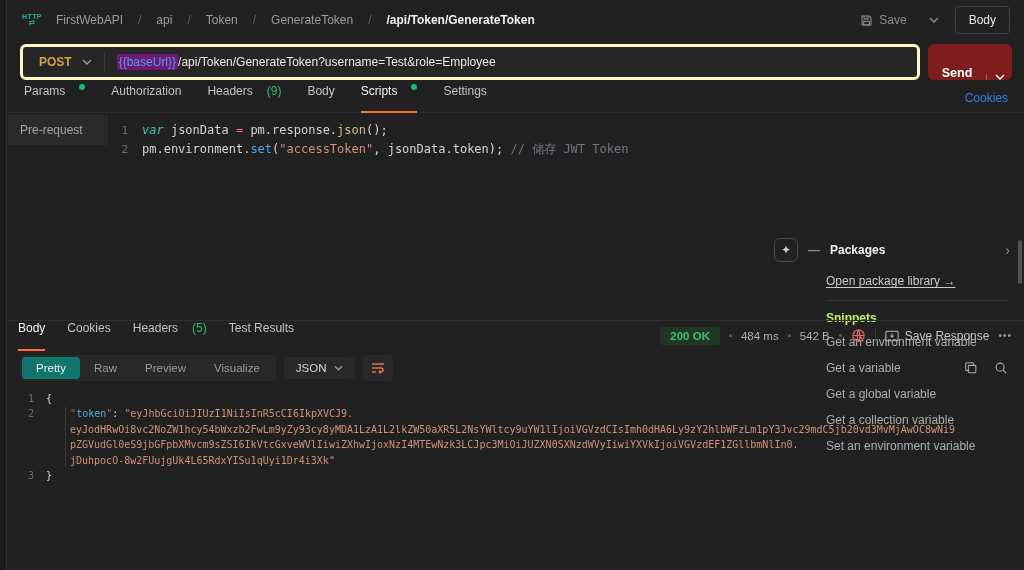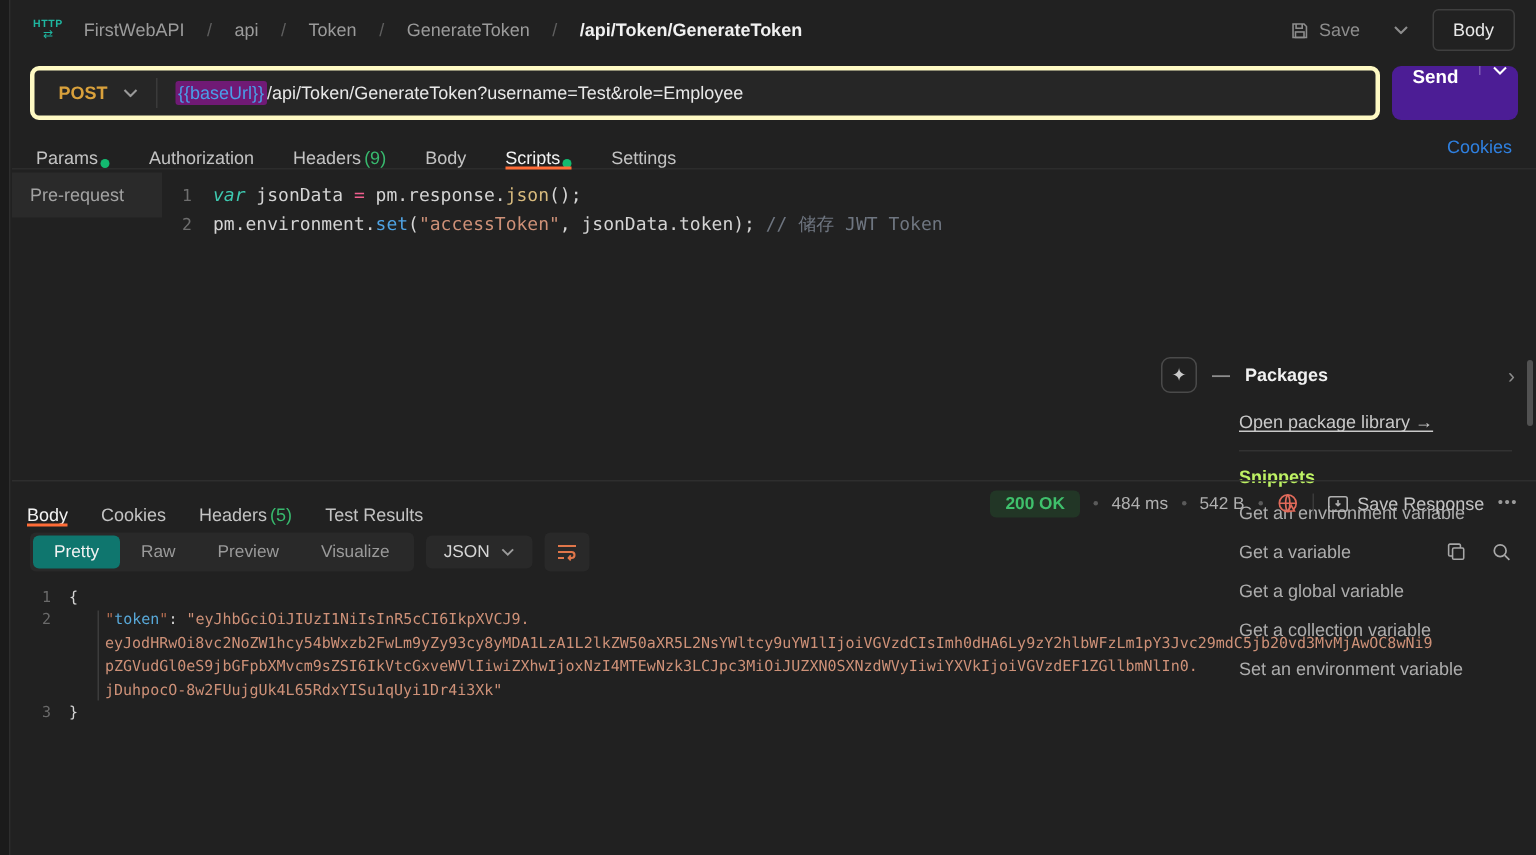--- a/index.html
+++ b/index.html
@@ -33,32 +33,32 @@
   
   .req-row { position:absolute; left:8px; right:0; top:40px; height:44px;
     display:flex; align-items:center; padding:0 12px; gap:8px; }
   .url-box { flex:1; height:36px; background:#262626; border:3px solid #fef9c3;
     border-radius:6px; display:flex; align-items:center; overflow:hidden; }
   .method { color:#d9a13c; font-weight:bold; font-size:12px; padding:0 12px 0 16px;
     display:flex; align-items:center; gap:10px; }
   .vdiv { width:1px; height:20px; background:#3a3a3a; margin-right:12px; }
   .url-text { color:#e8e8e8; font-size:12px; white-space:nowrap; }
   .baseurl { color:#4a9ee8; background:#701a75; border-radius:2px; padding:1px 2px; }
-  .send-btn { height:36px; width:84px; background:#4c1d95; border-radius:6px;
-    display:flex; align-items:flex-start; overflow:hidden; }
+  .send-btn { height:36px; width:84px; background:#7f1d1d; border-radius:6px;
+    display:flex; align-items:flex-end; overflow:hidden; }
   .send-main { flex:1; display:flex; align-items:center; justify-content:center;
     color:#fff; font-weight:bold; font-size:12.5px; }
   .send-arrow { width:26px; display:flex; align-items:center; justify-content:center;
     border-left:1px solid rgba(255,255,255,.28); color:#fff; }
 
   
   .tabs { position:absolute; left:8px; right:0; top:84px; height:29px;
     display:flex; align-items:center; gap:26px; padding:0 16px;
     border-bottom:1px solid #2c2c2c; color:#c3c3c3; }
-  .tab { display:flex; align-items:flex-end; gap:2px; height:100%; position:relative; }
+  .tab { display:flex; align-items:flex-start; gap:14px; height:100%; position:relative; }
   .tab.active { color:#f3f3f3; }
   .tab.active::after { content:""; position:absolute; left:0; right:0; bottom:-1px;
     height:2px; background:#ff6c37; }
   .gdot { width:6px; height:6px; border-radius:50%; background:#13ba70; }
   .cnt { color:#38b96e; }
   .tabs-spacer { flex:1; }
   .cookies-link { color:#2f80e0; }
 
   
   .scripts { position:absolute; left:8px; right:0; top:113px; height:207px; display:flex; }

